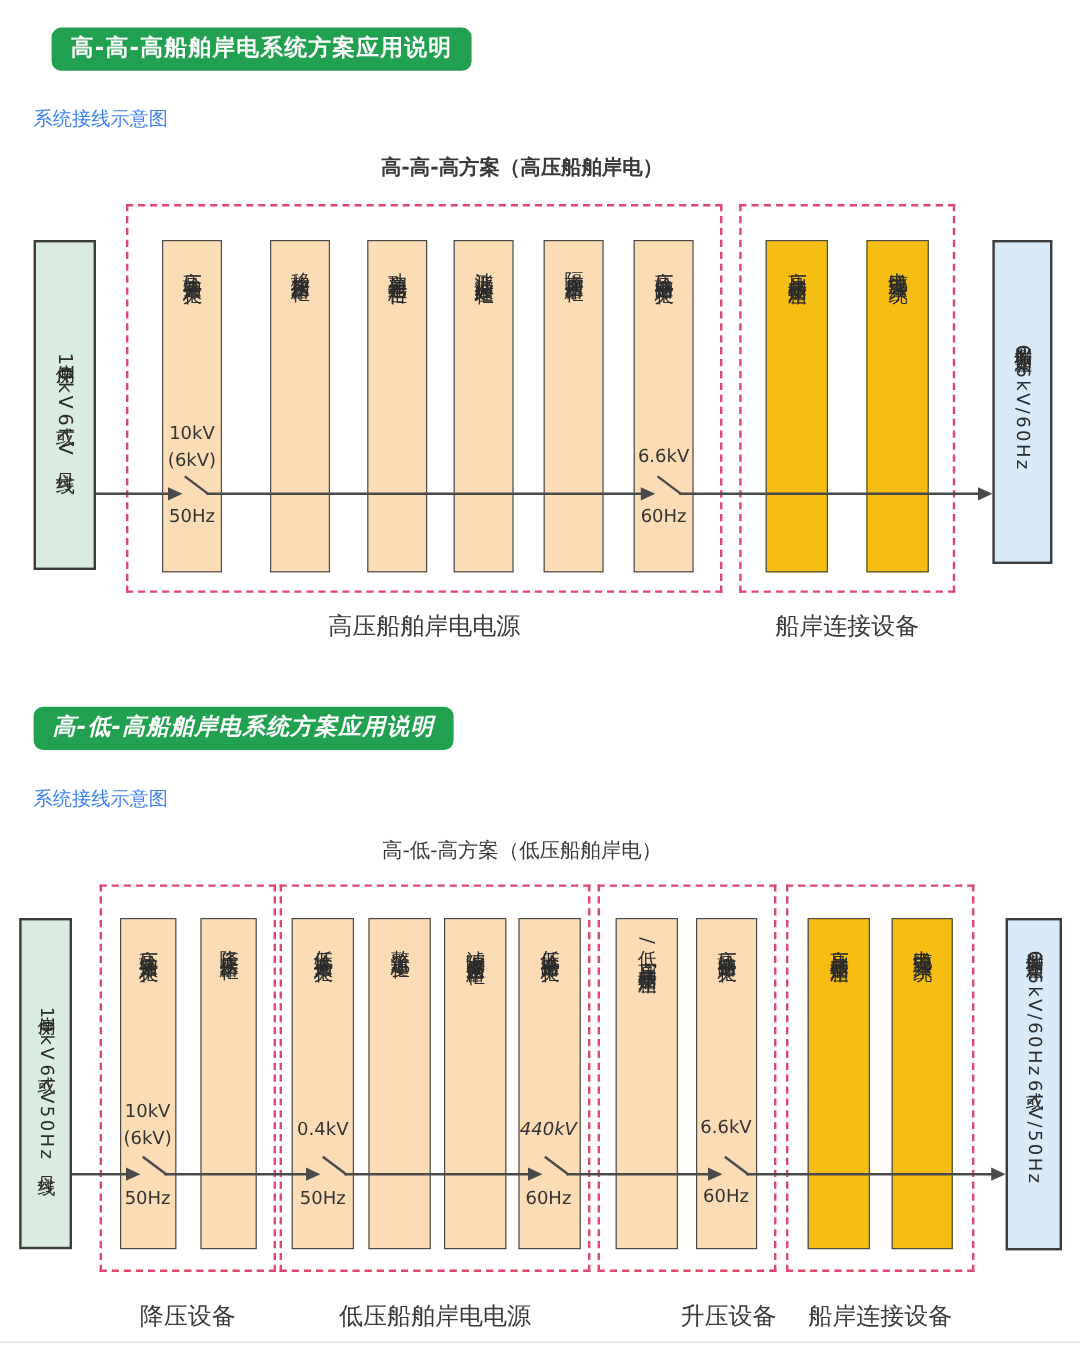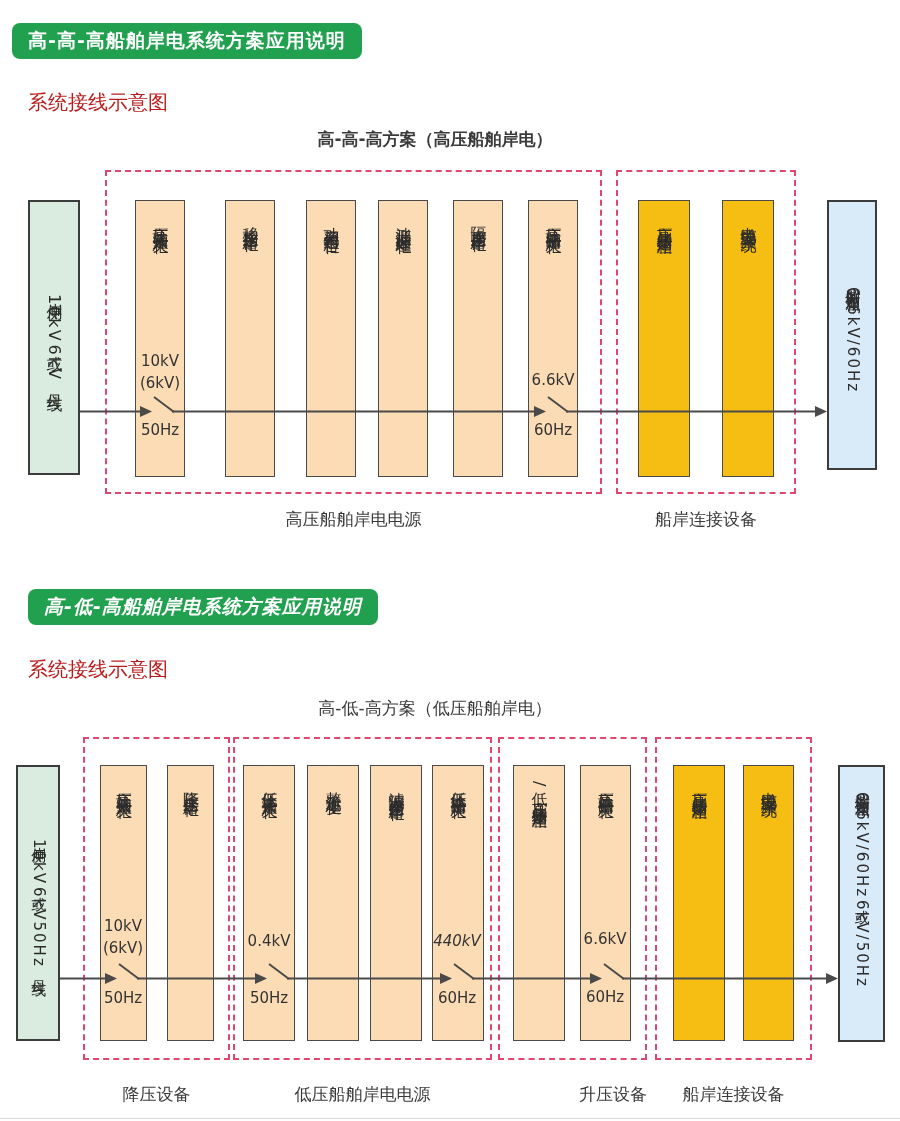--- a/index.html
+++ b/index.html
@@ -1,23 +1,23 @@
 <!DOCTYPE html>
 <html><head>
 <meta charset="utf-8">
 <style>
   * { margin:0; padding:0; box-sizing:border-box; }
   body { background:#ffffff; font-family:"DejaVu Sans","Liberation Sans",sans-serif; }
   .page { position:relative; width:900px; height:1121px; background:#ffffff; overflow:hidden; }
 
   .badge { position:absolute; background:#21a04f; color:#ffffff; font-weight:bold;
            font-size:19px; line-height:1; padding:8px 16px 9px; border-radius:8px; letter-spacing:1px; }
-  .sub   { position:absolute; color:#b91c1c; font-size:20px;text-align:right; }
+  .sub   { position:absolute; color:#3b82f6; font-size:16px;text-align:right; }
   .dtitle{ position:absolute; text-align:center; font-size:17px; color:#3a3a3a; }
-  .cap   { position:absolute; text-align:center; font-size:17px; color:#3a3a3a; }
+  .cap   { position:absolute; text-align:center; font-size:20px; color:#3a3a3a; }
 
   .grp { position:absolute; border:2px dashed #e0476e; z-index:1; }
 
   .box { position:absolute; display:flex; justify-content:center; z-index:2; }
   .vt  { writing-mode:vertical-rl; text-orientation:mixed; letter-spacing:2px;
          font-size:16px; color:#2b2b2b; line-height:1.3; }
 
   .cab  { top:200px; height:277px; width:50px; background:#fbdcb5; border:1.5px solid #4a4a4a;
           align-items:flex-start; padding-top:13px; }
   .cab2 { top:765px; height:276px; background:#fbdcb5; border:1.5px solid #4a4a4a;
@@ -31,21 +31,21 @@
   .ann { position:absolute; width:60px; text-align:center; font-size:15px; color:#333333; z-index:6; }
 
   .lines { position:absolute; left:0; top:0; z-index:5; pointer-events:none; }
   .footline { position:absolute; left:0; right:0; bottom:2px; height:1px; background:#d9d9d9; }
 </style>
 </head>
 <body>
 
 <div class="page">
 
-  <div class="badge" style="left:12px; top:23px;">高-高-高船舶岸电系统方案应用说明</div>
+  <div class="badge" style="left:43px; top:23px;">高-高-高船舶岸电系统方案应用说明</div>
   <div class="sub" style="left:28px; top:89px;">系统接线示意图</div>
   <div class="dtitle" style="left:230px; top:128px; width:410px;font-weight:bold;">高-高-高方案（高压船舶岸电）</div>
 
   <div class="grp" style="left:105px; top:170px; width:497px; height:324px;"></div>
   <div class="grp" style="left:616px; top:170px; width:180px; height:324px;"></div>
 
   <div class="box src" style="left:28px; top:200px; width:52px; height:275px;">
     <span class="vt">岸侧10kV或6kV母线</span>
   </div>
 

